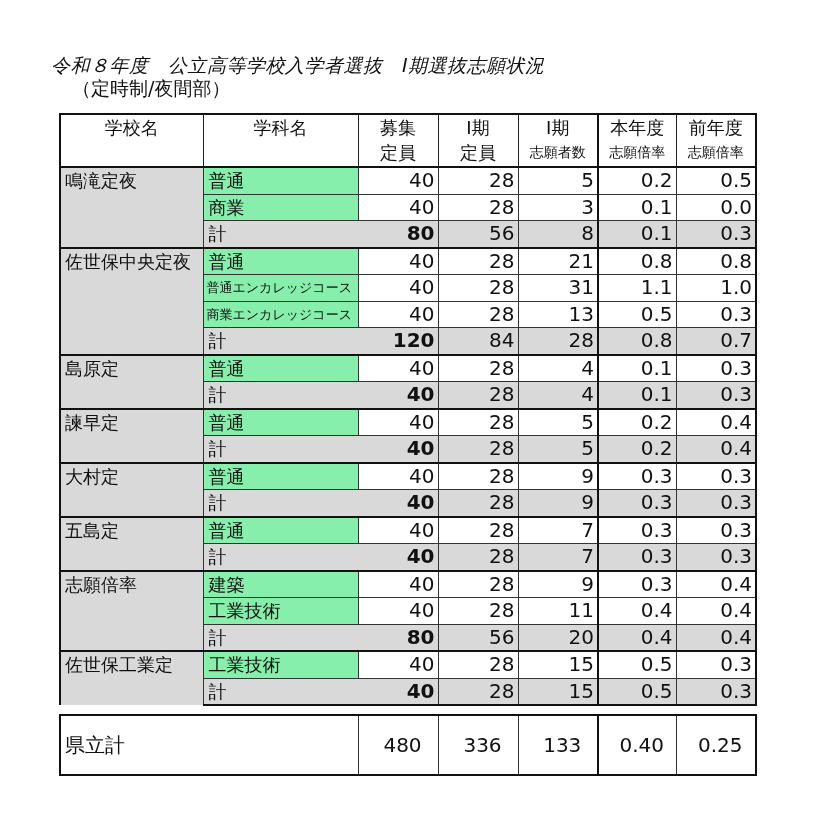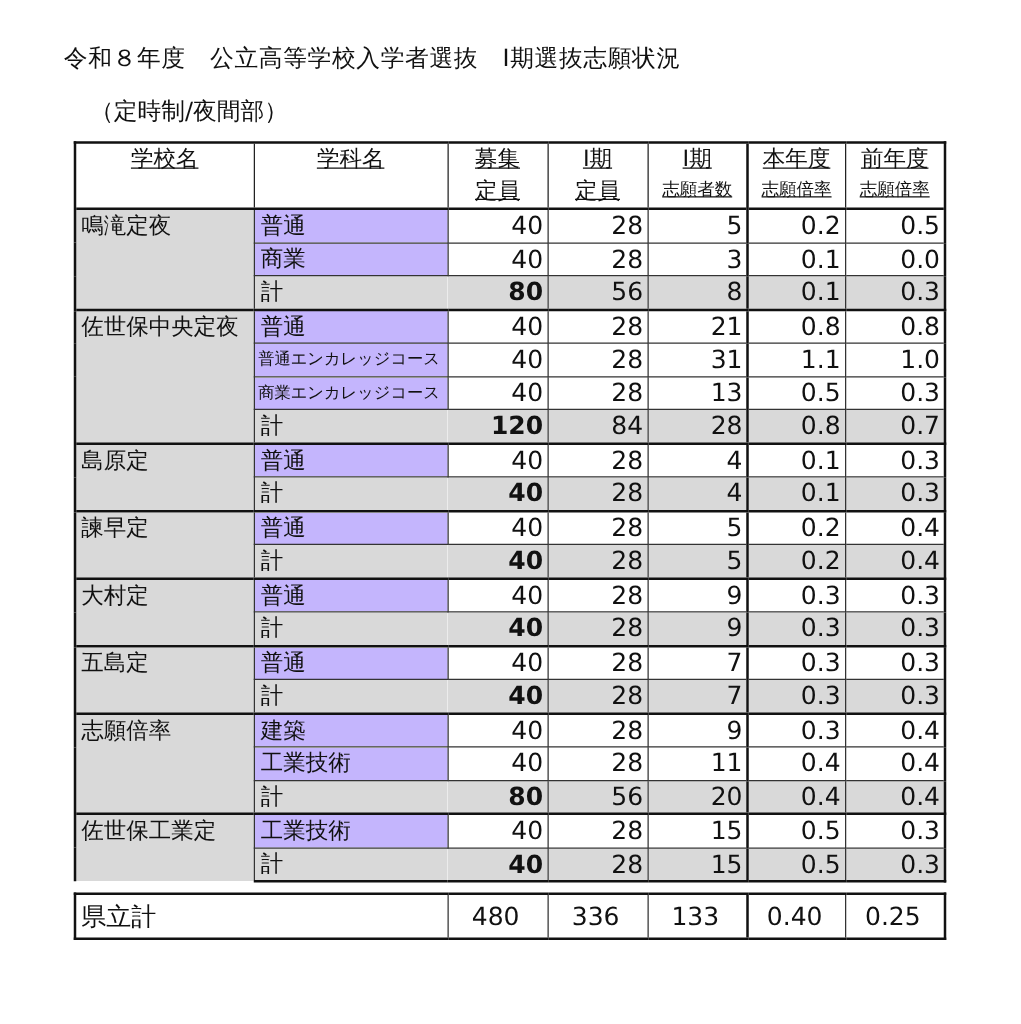--- a/index.html
+++ b/index.html
@@ -1,39 +1,39 @@
 <!DOCTYPE html>
 <html><head>
 <meta charset="utf-8">
 <style>
   html, body { margin:0; padding:0; background:#ffffff; }
   body { width:817px; height:819px; position:relative; overflow:hidden;
          font-family:"DejaVu Sans", "Liberation Sans", sans-serif; color:#111; }
-  .title { position:absolute; left:51px; top:34px; font-size:19px; letter-spacing:0.5px; white-space:nowrap; }
+  .title { position:absolute; left:51px; top:53px; font-size:19px; letter-spacing:0.5px; white-space:nowrap;font-style:italic; }
   .subtitle { position:absolute; left:72px; top:76px; font-size:19px; white-space:nowrap; }
   .tbl { position:absolute; left:59px; top:113px; border-collapse:collapse; table-layout:fixed; }
   .tbl td, .tbl th { padding:0; overflow:hidden; white-space:nowrap; }
-  .hdr th { font-weight:normal; border:1px solid #222; vertical-align:top;text-decoration:underline; }
+  .hdr th { font-weight:normal; border:1px solid #222; vertical-align:top; }
   .hdr .h2 { font-size:18px; line-height:25px; text-align:center; }
   .hdr .sub { font-size:14px; line-height:24px; }
   .num { text-align:right; padding-right:3px !important; font-size:20px; border:1px solid #333; height:25.5px; line-height:25px; }
   .school { font-size:18px; background:#d9d9d9; vertical-align:top; padding-left:4px !important; line-height:25px; border-left:2px solid #111; border-right:1px solid #333; }
-  .dept { font-size:18px; padding-left:5px !important; border:1px solid #333; line-height:25px; background:#c4b5fd; }
+  .dept { font-size:18px; padding-left:5px !important; border:1px solid #333; line-height:25px; background:#86efac; }
   .dept.small { font-size:13px; padding-left:3px !important; }
   tr.total td.dept, tr.total td.num { background:#d9d9d9; }
   tr.total td.dept { border-right:none; }
   tr.total td.num.first { border-left:none;font-weight:bold; }
   tr.grp-start td { border-top:2px solid #111; }
   tr.grp-end td { border-bottom:2px solid #111; }
   .tbl td.lastcol, .tbl th.lastcol { border-right:2px solid #111;margin-top:24px; }
   .tbl td.col6, .tbl th.col6 { border-left:2px solid #111;margin-left:44px; }
   .hdr th { border-top:2px solid #111; }
   .hdr th.firstcol { border-left:2px solid #111; }
   .sum { position:absolute; left:59px; top:714px; border-collapse:collapse; table-layout:fixed; }
-  .sum td { border:1px solid #333; border-top:2px solid #111; border-bottom:2px solid #111; height:34px; padding:0;margin-left:12px; }
+  .sum td { border:1px solid #333; border-top:2px solid #111; border-bottom:2px solid #111; height:34px; padding:12px;margin-left:12px; }
   .sum .lbl { font-size:20px; padding-left:4px; border-left:2px solid #111; }
   .sum .num { font-size:20px; text-align:center; padding-right:3px; }
 </style>
 </head>
 <body>
 
 <div class="title">令和８年度　公立高等学校入学者選抜　Ⅰ期選抜志願状況</div>
 <div class="subtitle">（定時制/夜間部）</div>
 
 <table class="tbl">

